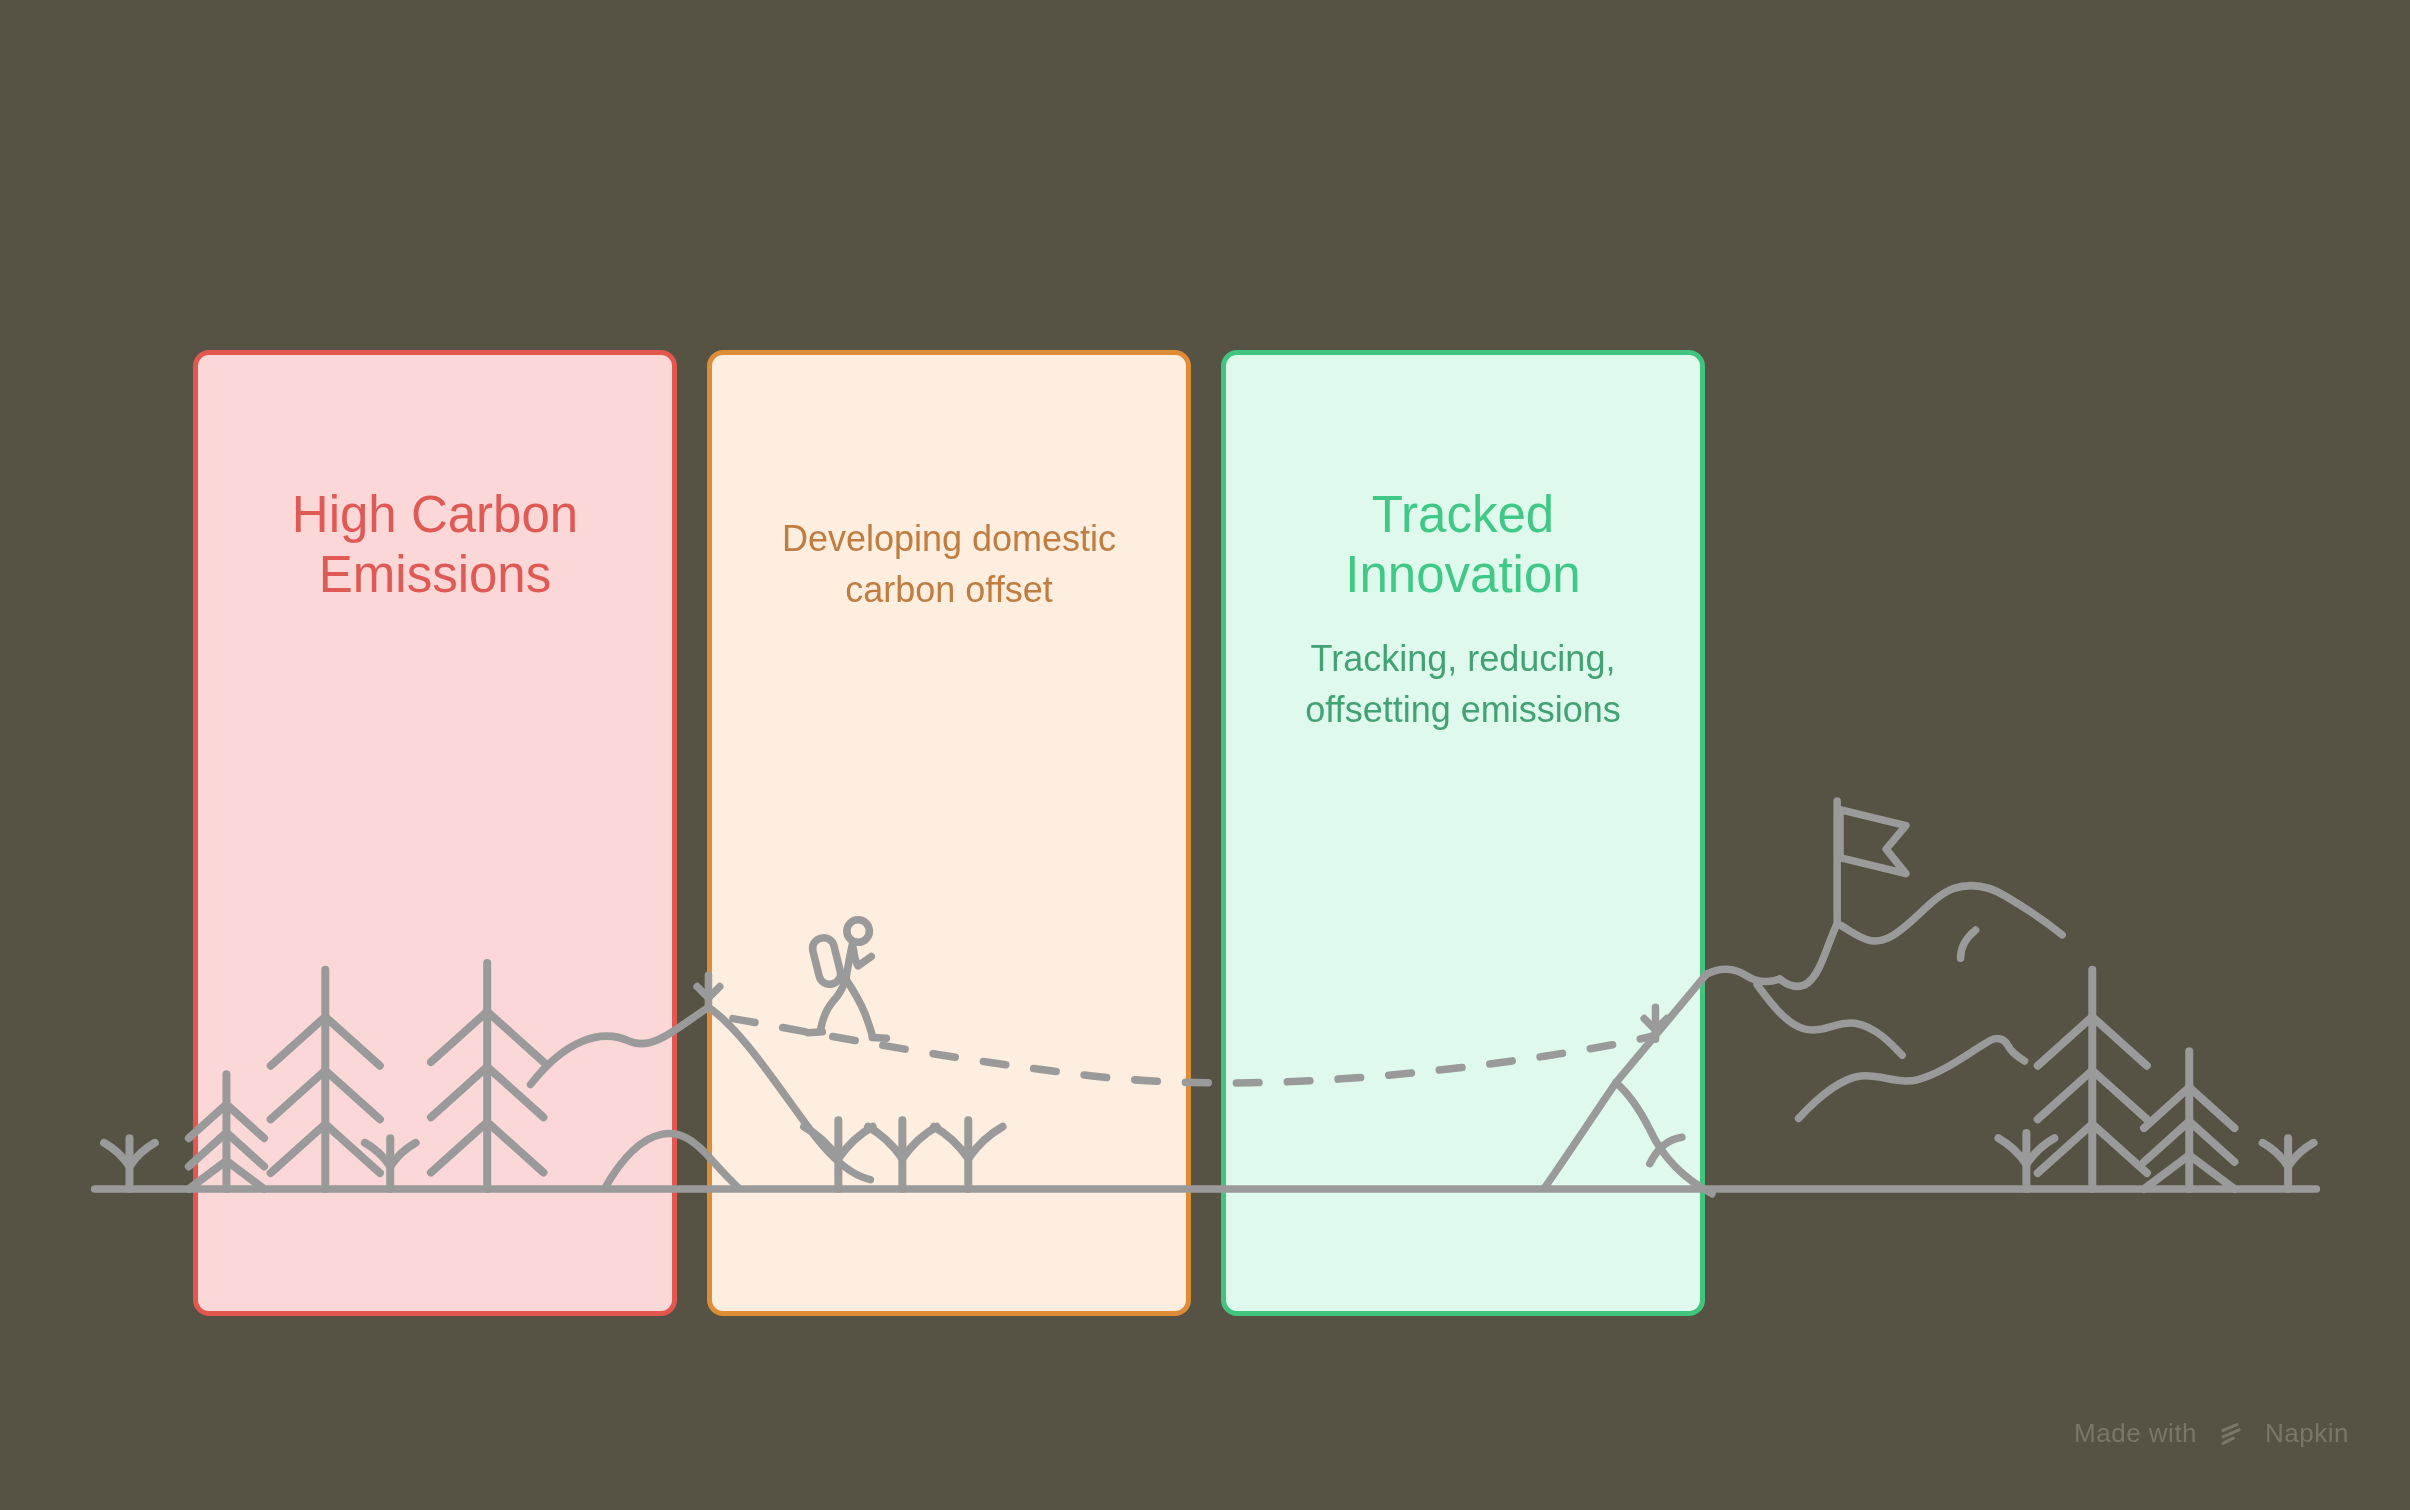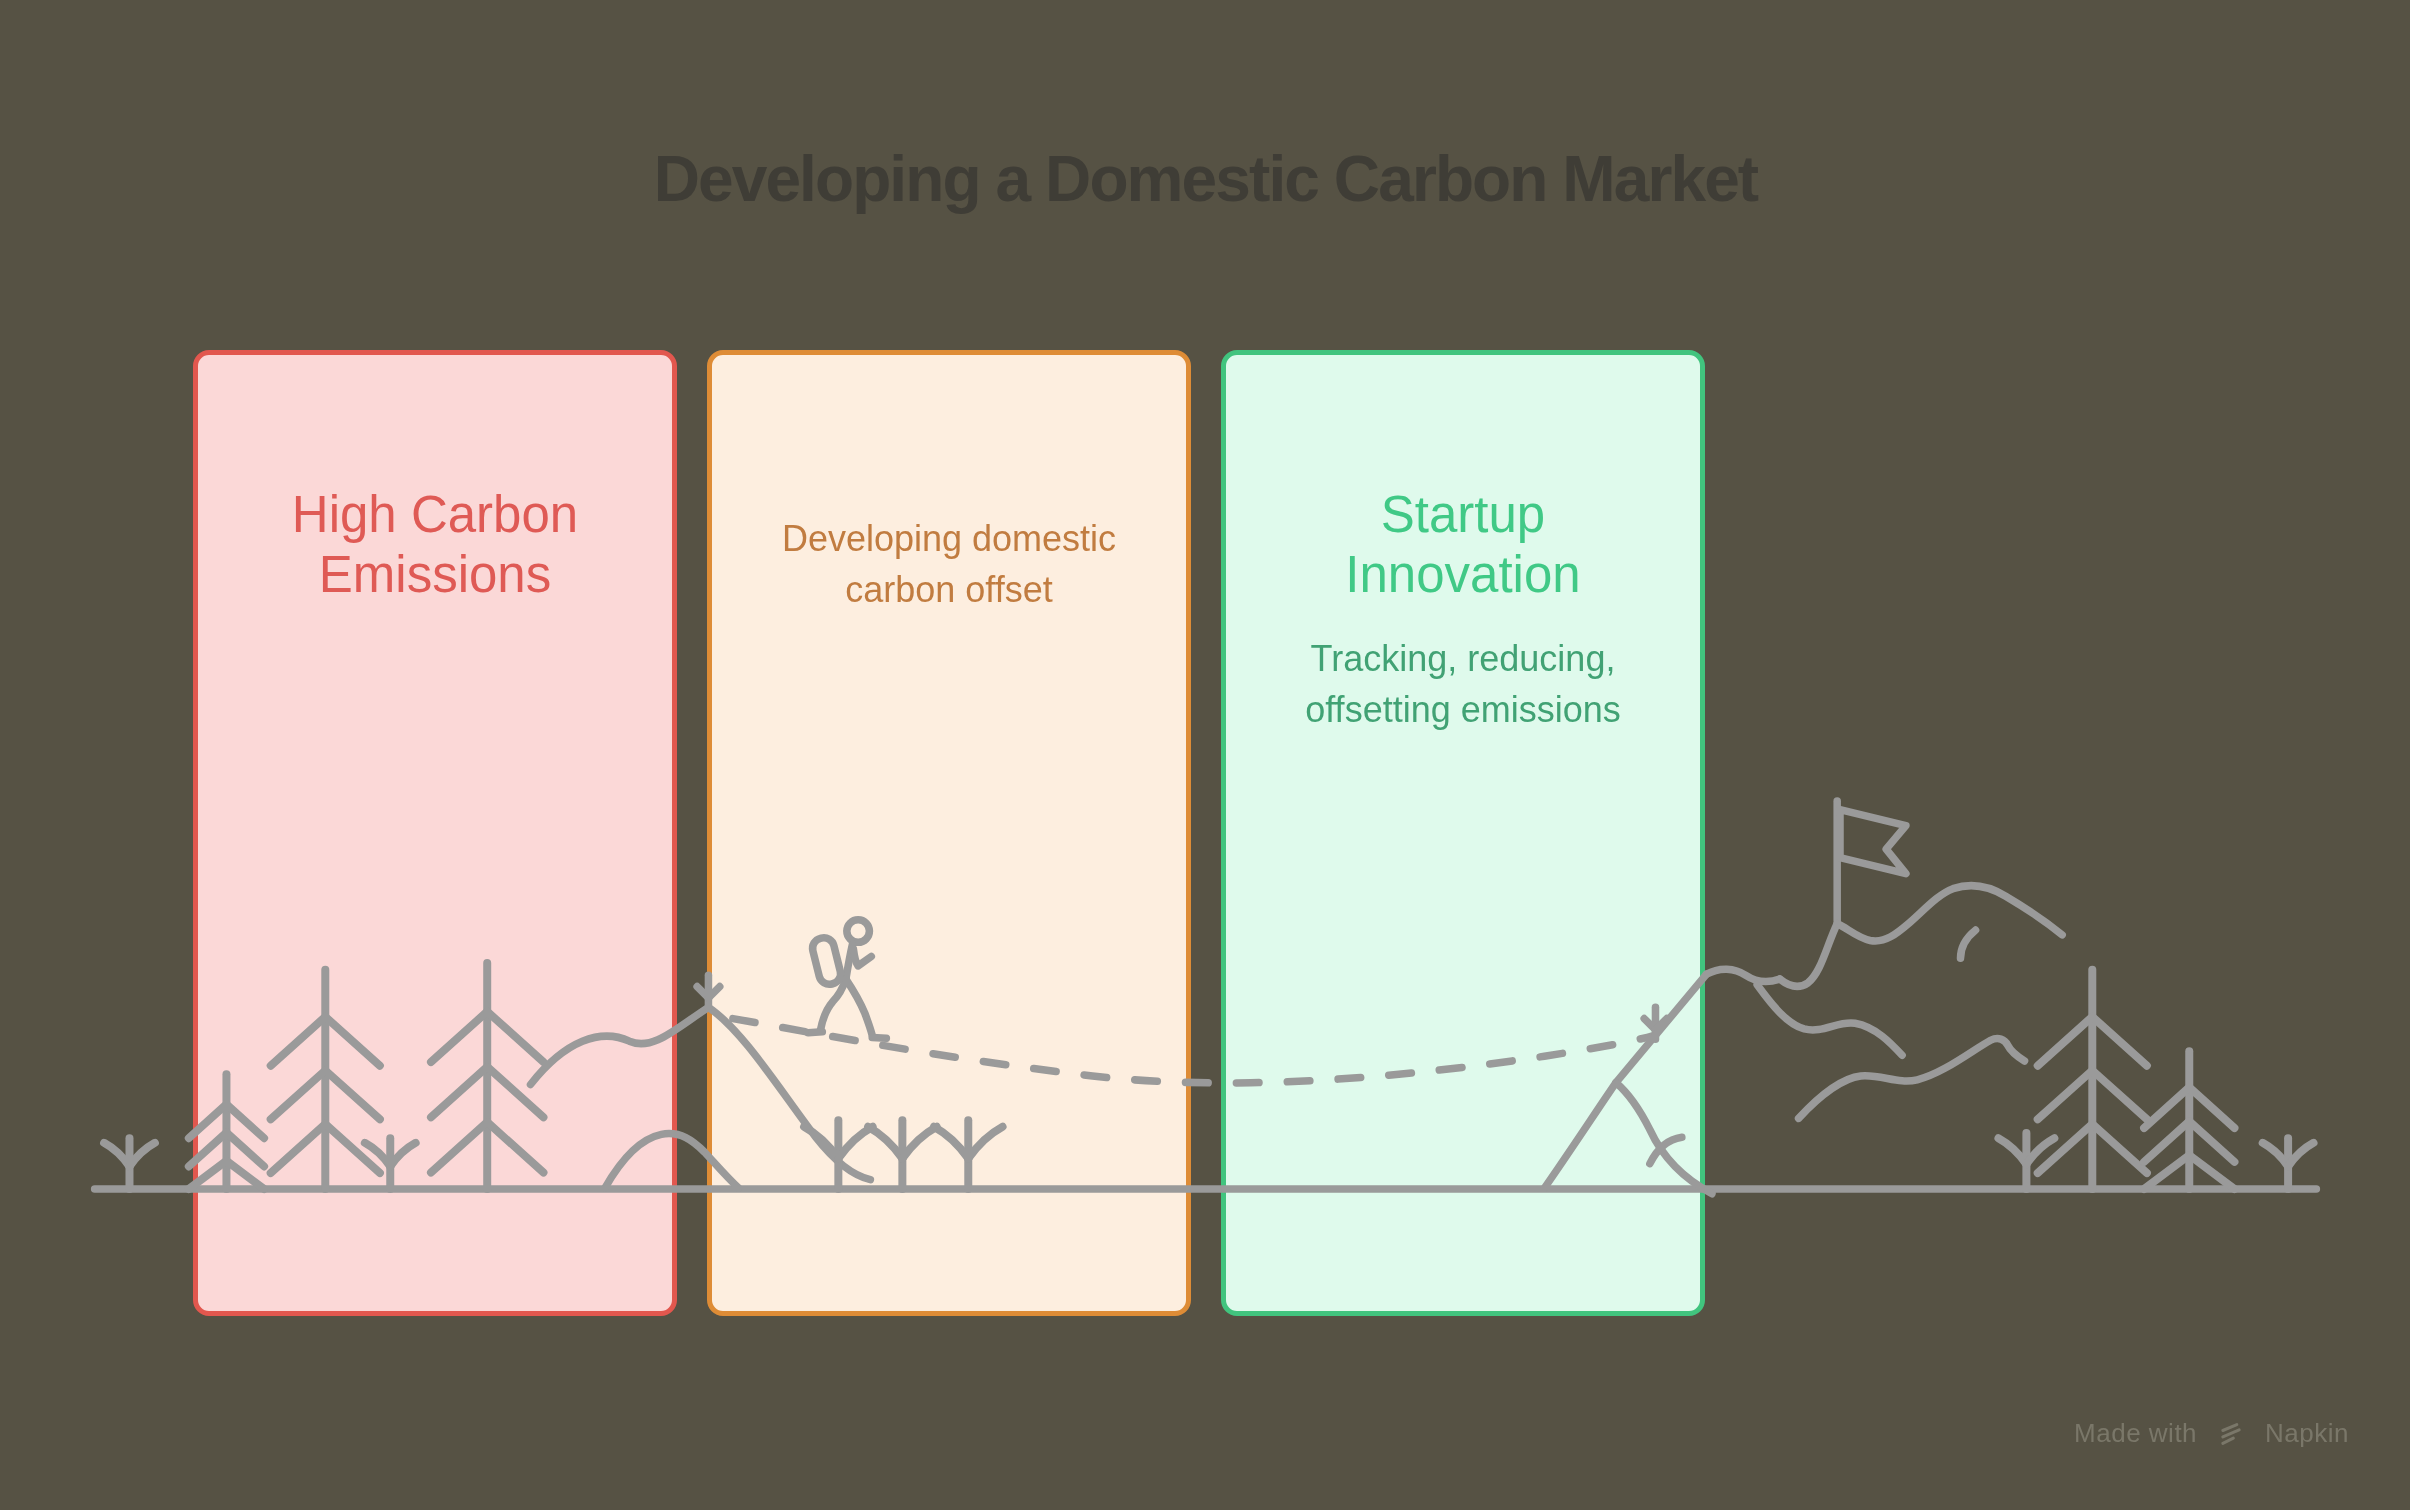--- a/index.html
+++ b/index.html
@@ -38,31 +38,30 @@
     display:flex; align-items:center; gap:20px;
     font-size:26px; letter-spacing:0.5px; color:var(--wm,#7A7769);
   }
   .watermark svg { display:block; }
 </style>
 </head>
 <body>
 
 <div class="stage" style="--bg: #565244; --title: #3F3D36; --ink: #9A9A9A; --wm: #7A7769;">
 
-  <h1 class="title">Developing a Domestic Carbon Market</h1>
 
   <div class="cards">
     <section class="card" style="--fill: #FBD8D7; --border: #E2574E; --heading: #DF5A55; --subtitle: #D5524E;">
       <h2>High Carbon Emissions</h2>
     </section>
     <section class="card" style="--fill: #FDEEDF; --border: #DE8C36; --heading: #DE8C3B; --subtitle: #C17C40;">
       <p>Developing domestic carbon offset</p>
     </section>
     <section class="card" style="--fill: #DFFAEC; --border: #41C47E; --heading: #40C986; --subtitle: #41A274;">
-      <h2>Startup Innovation</h2>
+      <h2>Tracked Innovation</h2>
       <p>Tracking, reducing, offsetting emissions</p>
     </section>
   </div>
 
   <svg id="scene" viewBox="0 0 2560 1604">
     <defs>
       <g id="pine-l">
         <path d="M0 0 V-233" vector-effect="non-scaling-stroke"></path>
         <path d="M-58 -131 L0 -183 L58 -131" vector-effect="non-scaling-stroke"></path>
         <path d="M-58 -74 L0 -126 L58 -74" vector-effect="non-scaling-stroke"></path>

